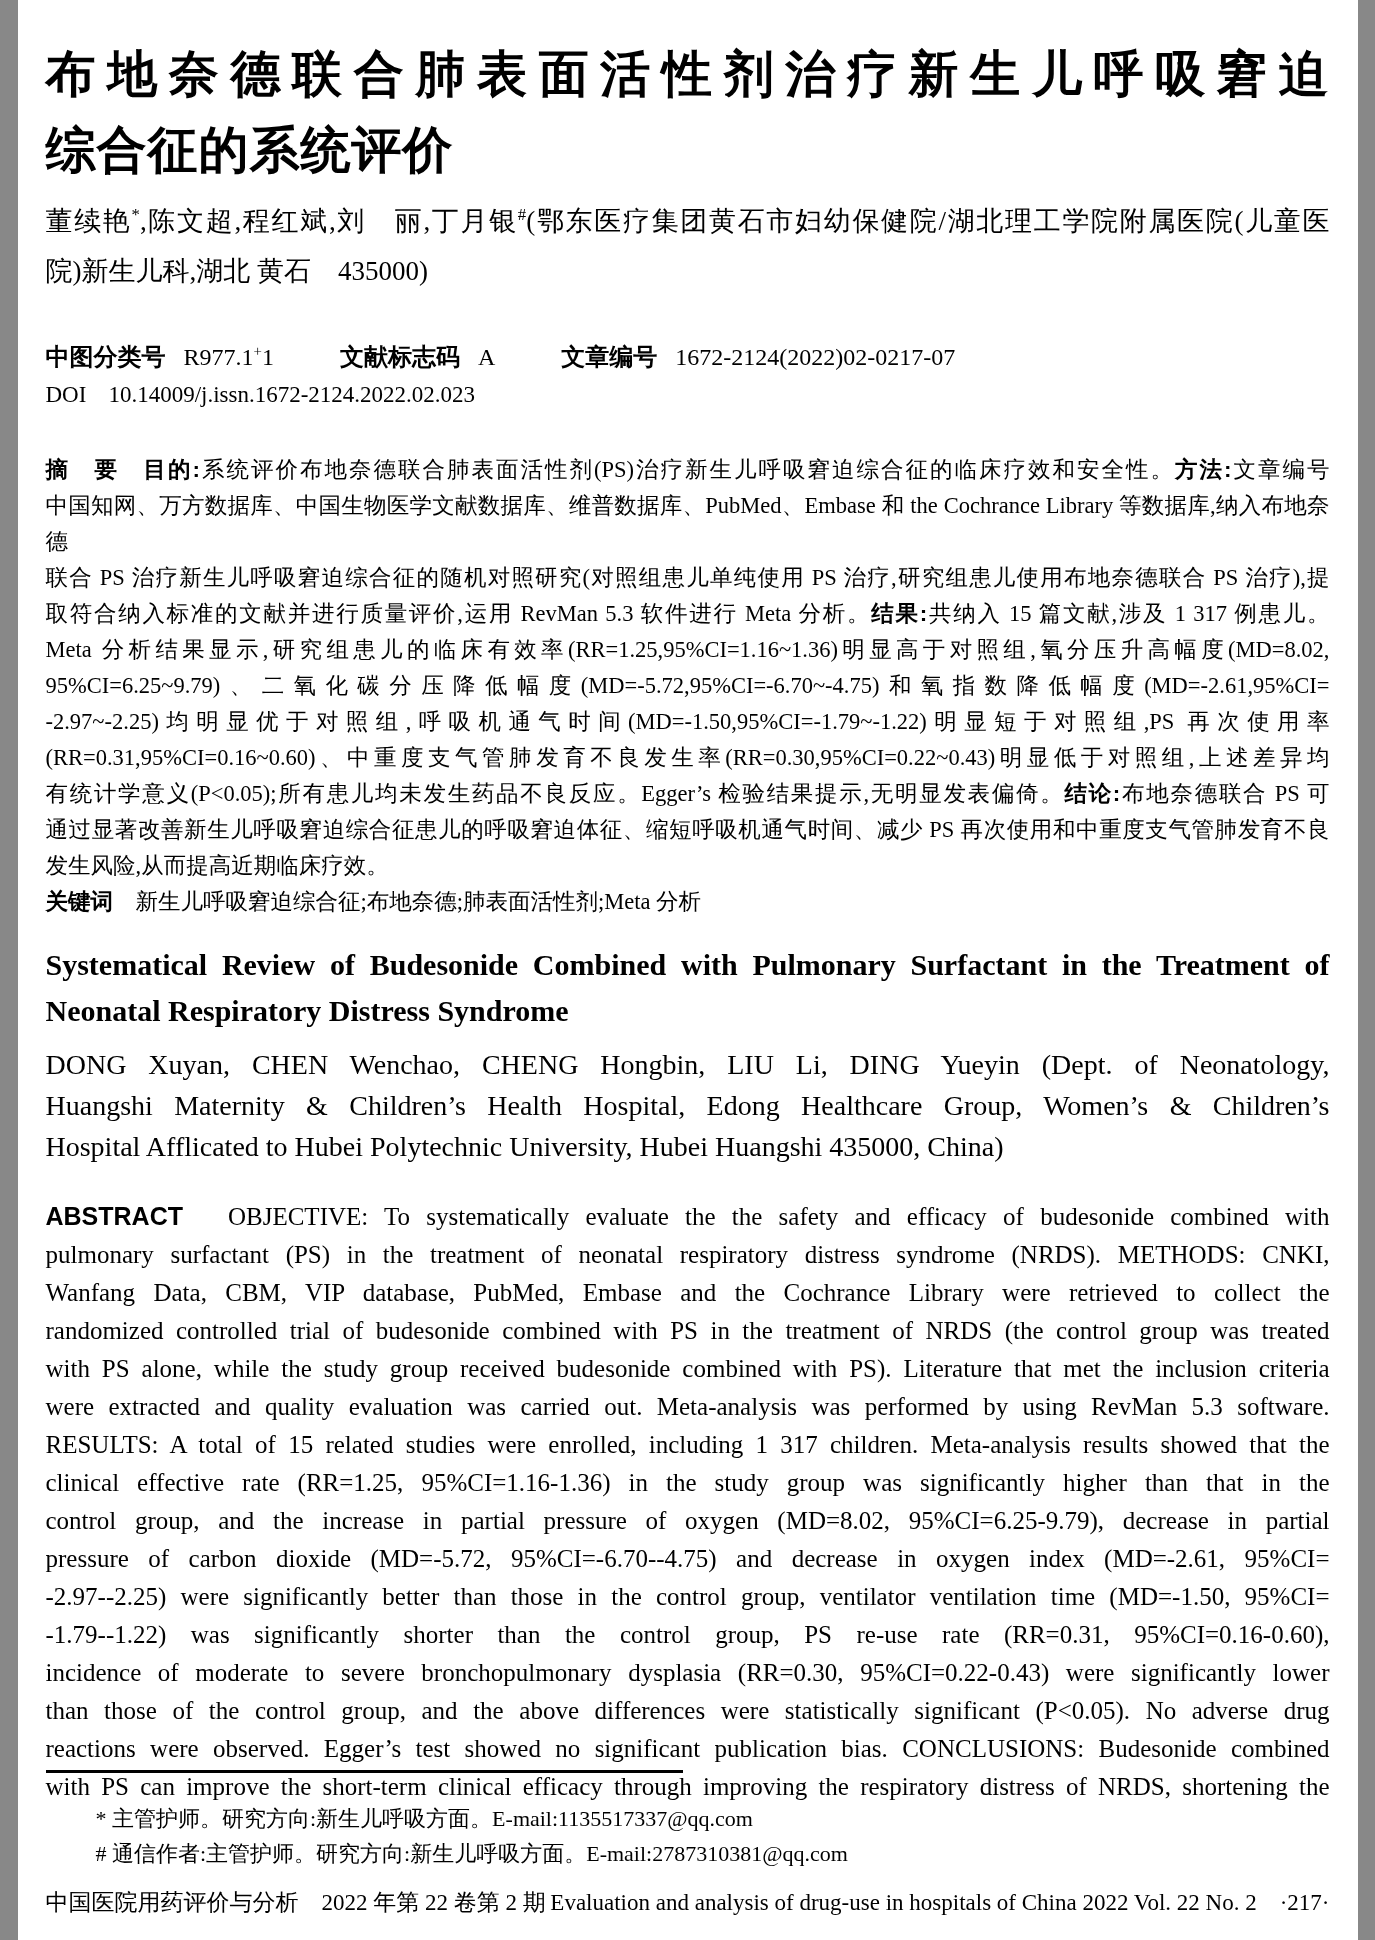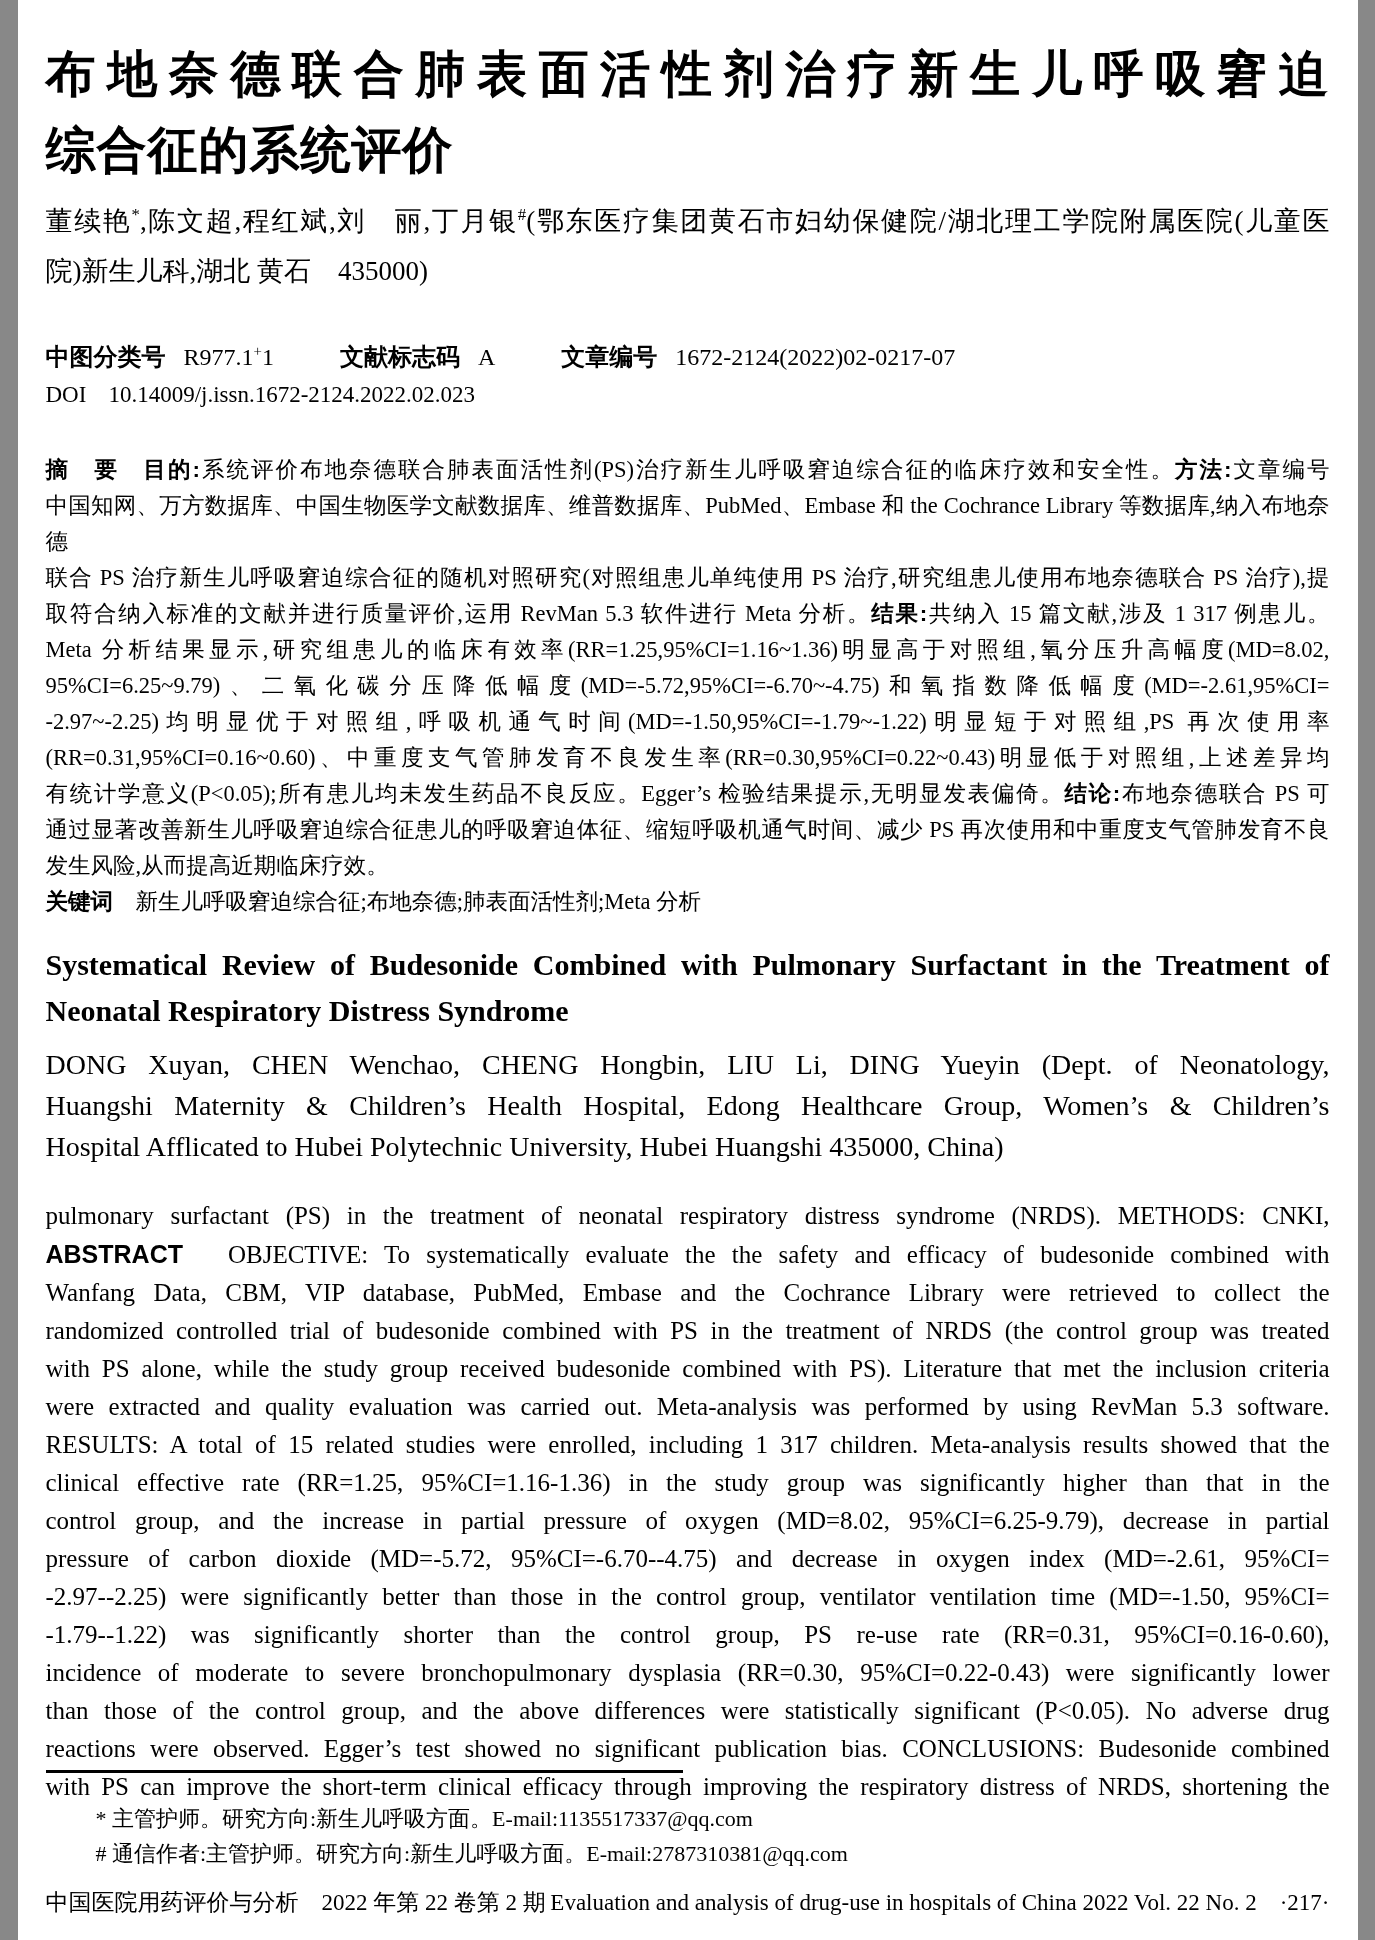--- a/index.html
+++ b/index.html
@@ -149,22 +149,22 @@
       <div>Neonatal Respiratory Distress Syndrome</div>
     </div>
 
     <div class="en-authors">
       <div class="jline">DONG Xuyan, CHEN Wenchao, CHENG Hongbin, LIU Li, DING Yueyin (Dept. of Neonatology,</div>
       <div class="jline">Huangshi Maternity &amp; Children’s Health Hospital, Edong Healthcare Group, Women’s &amp; Children’s</div>
       <div>Hospital Afflicated to Hubei Polytechnic University, Hubei Huangshi 435000, China)</div>
     </div>
 
     <div class="abs-en">
+      <div class="line"><span class="bold-seg">ABSTRACT</span><span>　OBJECTIVE: To systematically evaluate the the safety and efficacy of budesonide combined with</span></div>
       <div class="line"><span>pulmonary surfactant (PS) in the treatment of neonatal respiratory distress syndrome (NRDS). METHODS: CNKI,</span></div>
-      <div class="line"><span class="bold-seg">ABSTRACT</span><span>　OBJECTIVE: To systematically evaluate the the safety and efficacy of budesonide combined with</span></div>
       <div class="line"><span>Wanfang Data, CBM, VIP database, PubMed, Embase and the Cochrance Library were retrieved to collect the</span></div>
       <div class="line"><span>randomized controlled trial of budesonide combined with PS in the treatment of NRDS (the control group was treated</span></div>
       <div class="line"><span>with PS alone, while the study group received budesonide combined with PS). Literature that met the inclusion criteria</span></div>
       <div class="line"><span>were extracted and quality evaluation was carried out. Meta-analysis was performed by using RevMan 5.3 software.</span></div>
       <div class="line"><span>RESULTS: A total of 15 related studies were enrolled, including 1 317 children. Meta-analysis results showed that the</span></div>
       <div class="line"><span>clinical effective rate (RR=1.25, 95%CI=1.16-1.36) in the study group was significantly higher than that in the</span></div>
       <div class="line"><span>control group, and the increase in partial pressure of oxygen (MD=8.02, 95%CI=6.25-9.79), decrease in partial</span></div>
       <div class="line"><span>pressure of carbon dioxide (MD=-5.72, 95%CI=-6.70--4.75) and decrease in oxygen index (MD=-2.61, 95%CI=</span></div>
       <div class="line"><span>-2.97--2.25) were significantly better than those in the control group, ventilator ventilation time (MD=-1.50, 95%CI=</span></div>
       <div class="line"><span>-1.79--1.22) was significantly shorter than the control group, PS re-use rate (RR=0.31, 95%CI=0.16-0.60),</span></div>

